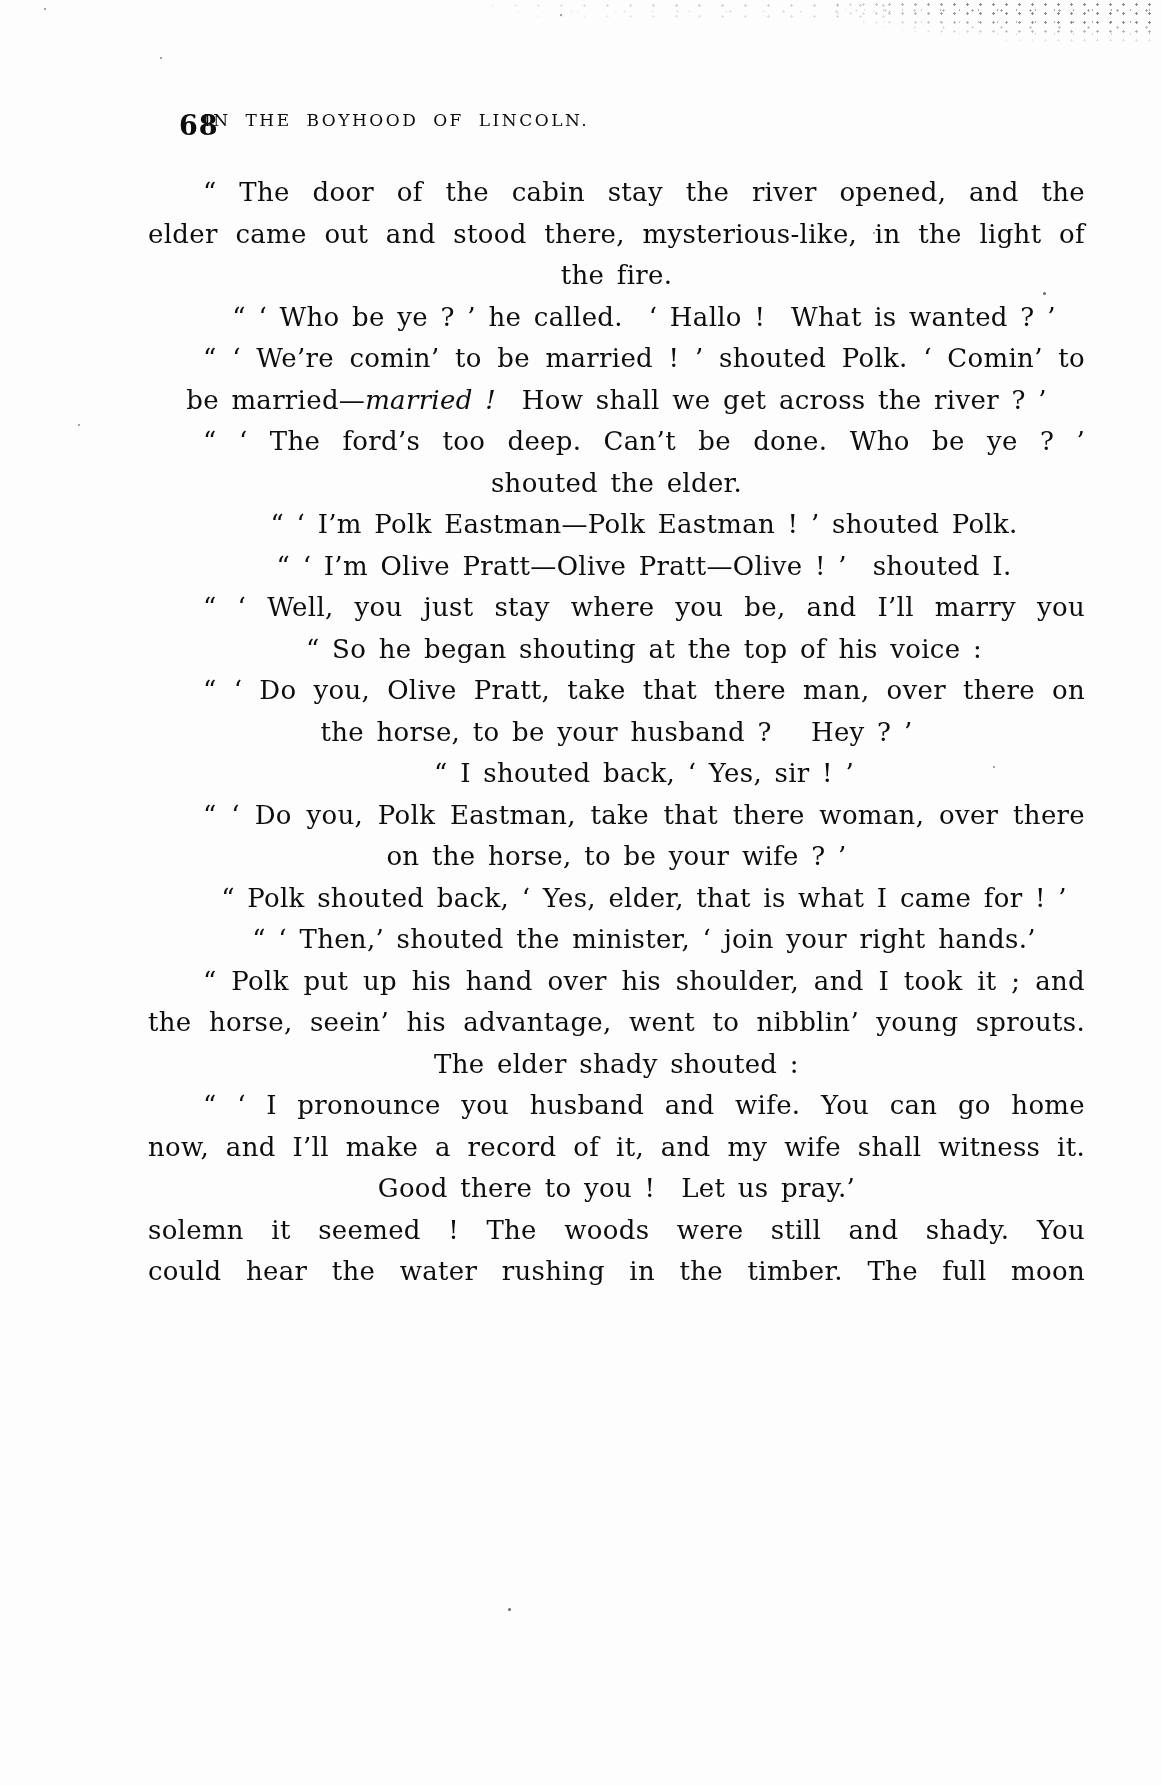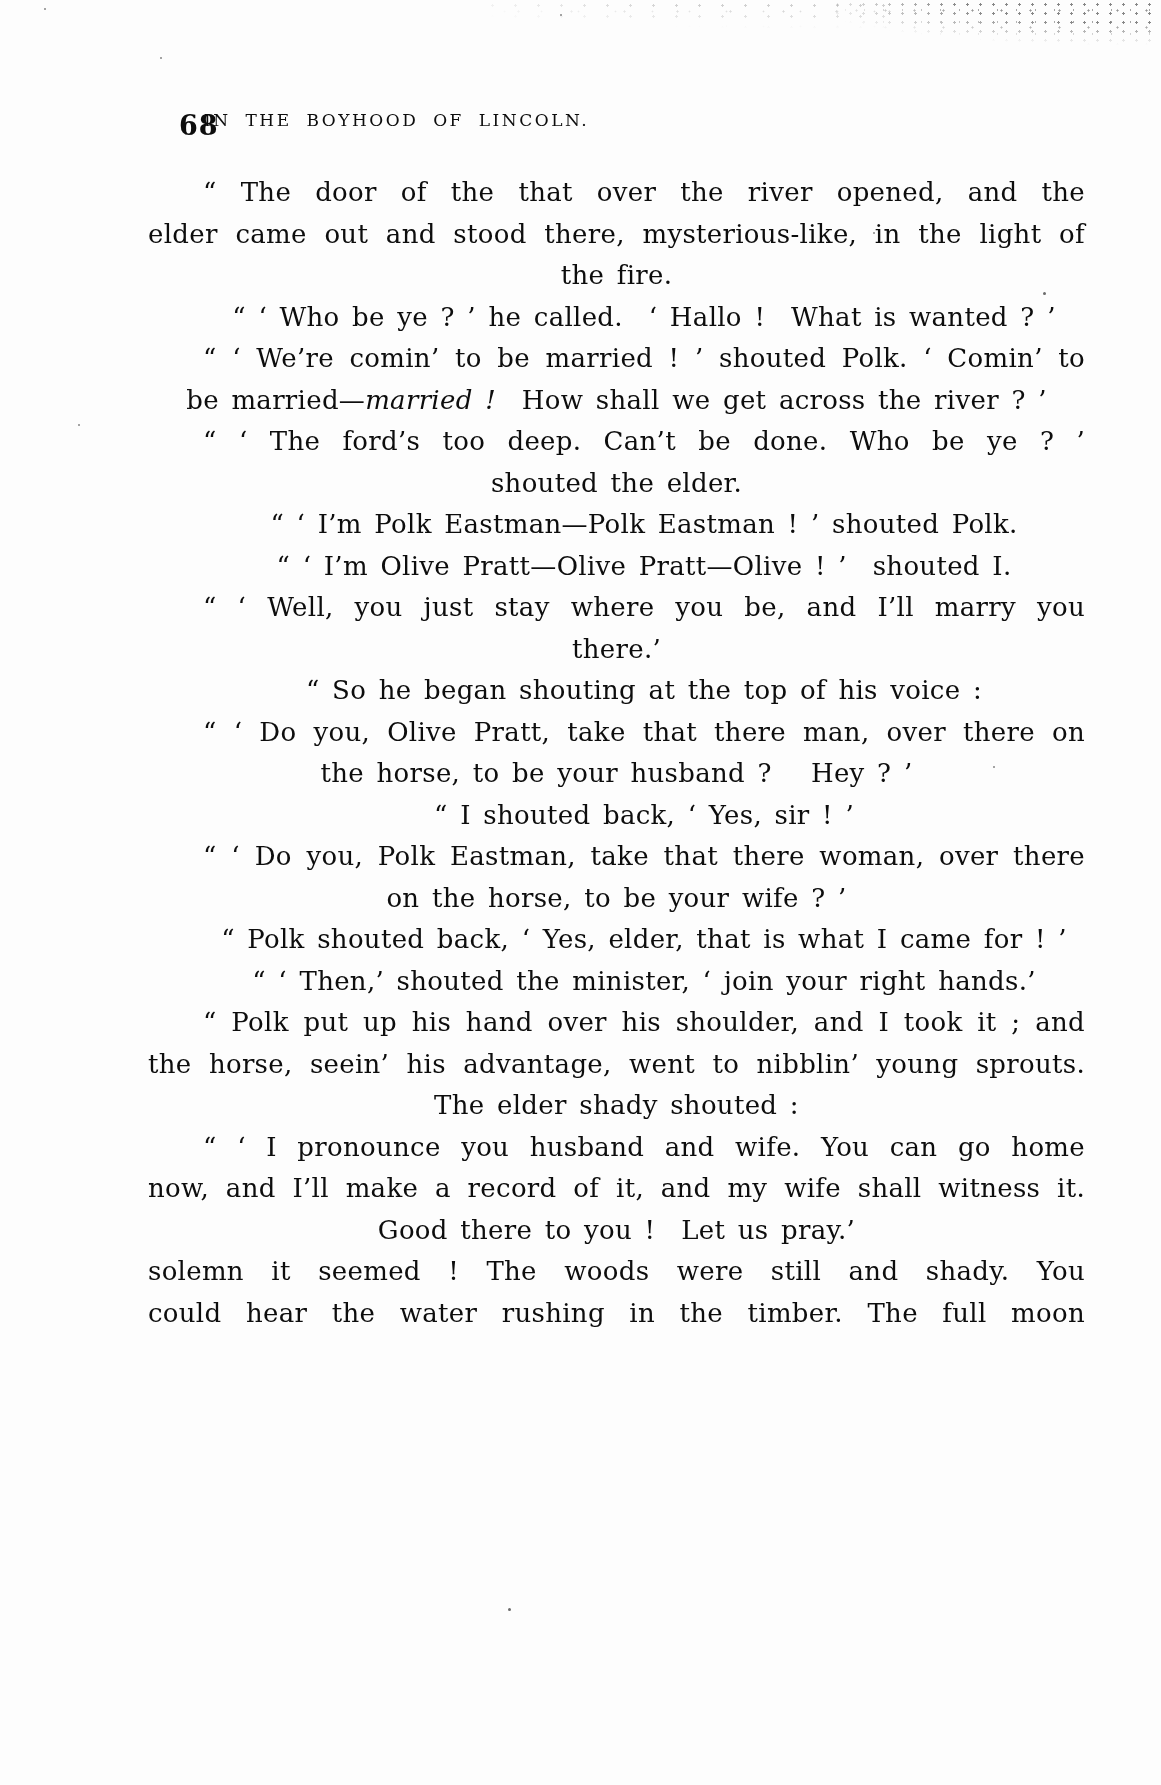--- a/index.html
+++ b/index.html
@@ -83,21 +83,21 @@
   <div class="speck sm" style="left:993px;top:766px;"></div>
   <div class="speck" style="left:508px;top:1608px;"></div>
 
   <header class="running-head">
     <span class="pageno">68</span>
     <span class="head-title">IN THE BOYHOOD OF LINCOLN.</span>
   </header>
 
   <main class="body-text">
       <div class="para">
-        <div class="line just first"><span>“ The door of the that over the river opened, and the</span></div>
+        <div class="line just first"><span>“ The door of the cabin stay the river opened, and the</span></div>
         <div class="line just"><span>elder came out and stood there, mysterious-like, in the light of</span></div>
         <div class="line"><span>the fire.</span></div>
       </div>
       <div class="para">
         <div class="line first"><span>“ ‘ Who be ye ? ’ he called.  ‘ Hallo !  What is wanted ? ’</span></div>
       </div>
       <div class="para">
         <div class="line just first"><span>“ ‘ We’re comin’ to be married ! ’ shouted Polk. ‘ Comin’ to</span></div>
         <div class="line"><span>be married—</span><span class="it">married !</span><span>  How shall we get across the river ? ’</span></div>
       </div>
@@ -106,21 +106,20 @@
         <div class="line"><span>shouted the elder.</span></div>
       </div>
       <div class="para">
         <div class="line first"><span>“ ‘ I’m Polk Eastman—Polk Eastman ! ’ shouted Polk.</span></div>
       </div>
       <div class="para">
         <div class="line first"><span>“ ‘ I’m Olive Pratt—Olive Pratt—Olive ! ’  shouted I.</span></div>
       </div>
       <div class="para">
         <div class="line just first"><span>“ ‘ Well, you just stay where you be, and I’ll marry you</span></div>
-        <div class="line"><span>there.’</span></div>
       </div>
       <div class="para">
         <div class="line first"><span>“ So he began shouting at the top of his voice :</span></div>
       </div>
       <div class="para">
         <div class="line just first"><span>“ ‘ Do you, Olive Pratt, take that there man, over there on</span></div>
         <div class="line"><span>the horse, to be your husband ?   Hey ? ’</span></div>
       </div>
       <div class="para">
         <div class="line first"><span>“ I shouted back, ‘ Yes, sir ! ’</span></div>

